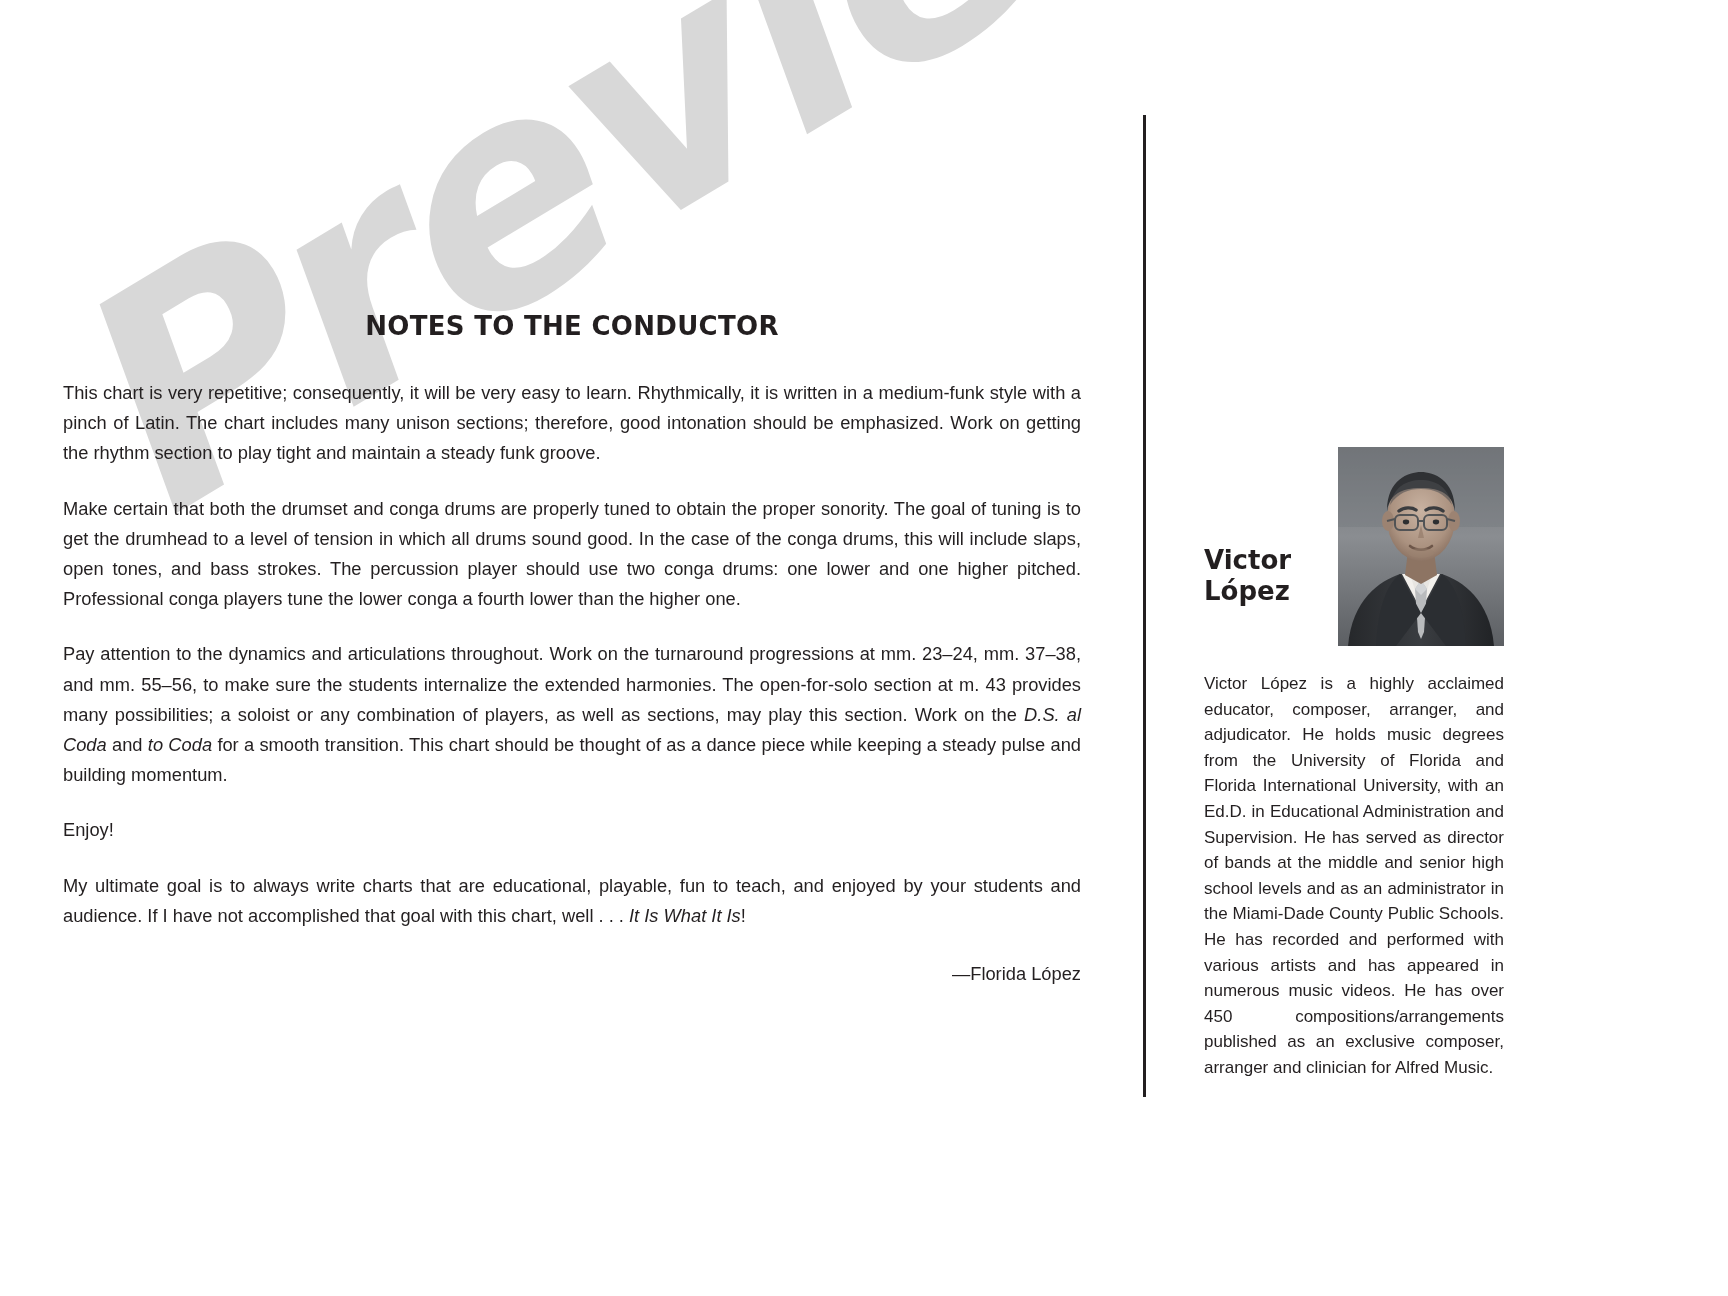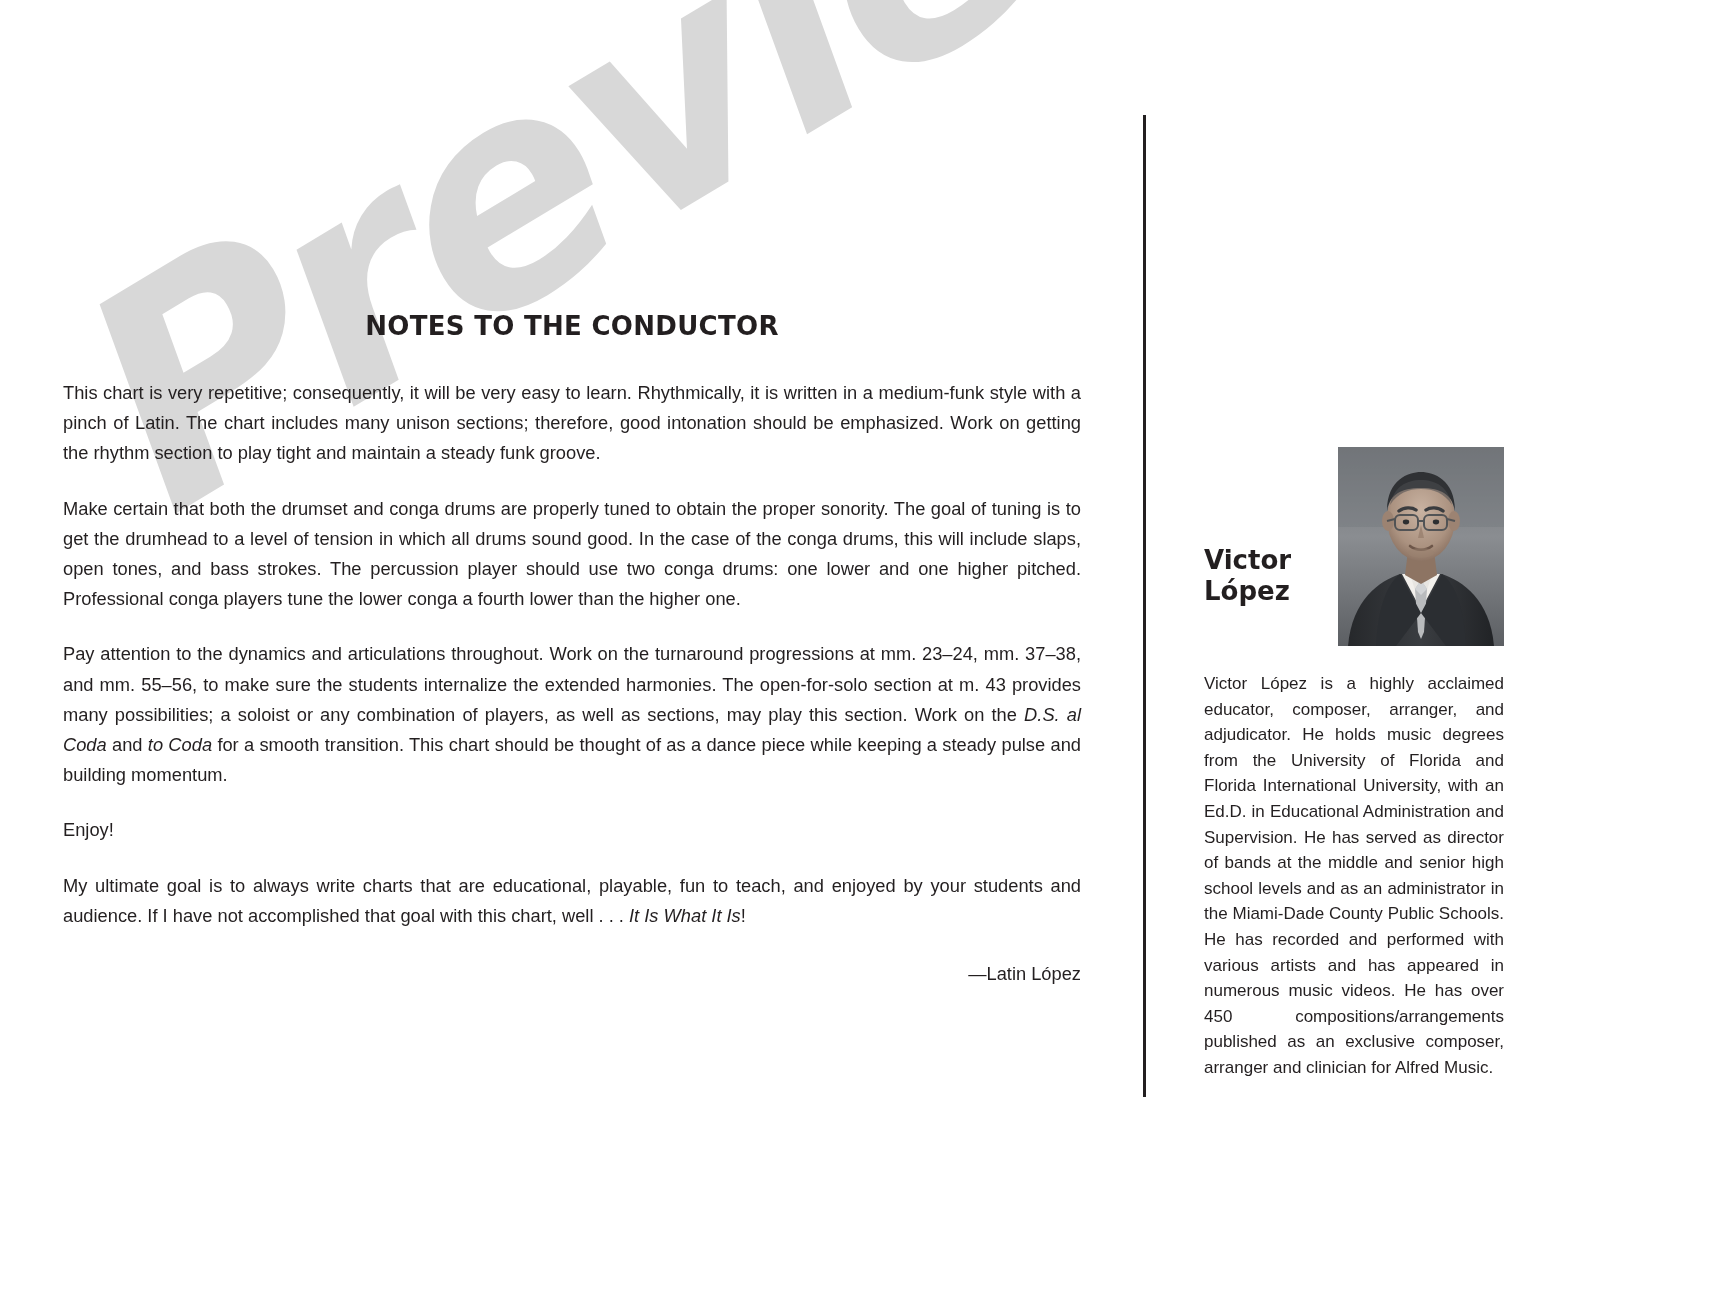--- a/index.html
+++ b/index.html
@@ -165,21 +165,21 @@
       <p class="body-para">This chart is very repetitive; consequently, it will be very easy to learn. Rhythmically, it is written in a medium-funk style with a pinch of Latin. The chart includes many unison sections; therefore, good intonation should be emphasized. Work on getting the rhythm section to play tight and maintain a steady funk groove.</p>
 
       <p class="body-para">Make certain that both the drumset and conga drums are properly tuned to obtain the proper sonority. The goal of tuning is to get the drumhead to a level of tension in which all drums sound good. In the case of the conga drums, this will include slaps, open tones, and bass strokes. The percussion player should use two conga drums: one lower and one higher pitched. Professional conga players tune the lower conga a fourth lower than the higher one.</p>
 
       <p class="body-para"><span>Pay attention to the dynamics and articulations throughout. Work on the turnaround progressions at mm. 23–24, mm. 37–38, and mm. 55–56, to make sure the students internalize the extended harmonies. The open-for-solo section at m. 43 provides many possibilities; a soloist or any combination of players, as well as sections, may play this section. Work on the </span><em>D.S. al Coda</em><span> and </span><em>to Coda</em><span> for a smooth transition. This chart should be thought of as a dance piece while keeping a steady pulse and building momentum.</span></p>
 
       <p class="body-para">Enjoy!</p>
 
       <p class="body-para"><span>My ultimate goal is to always write charts that are educational, playable, fun to teach, and enjoyed by your students and audience. If I have not accomplished that goal with this chart, well . . . </span><em>It Is What It Is</em><span>!</span></p>
 
-      <p id="signature">—Latin López</p>
+      <p id="signature">—Florida López</p>
     </div>
 
     <div id="right-col">
 
       <div id="bio-head">
         <div id="bio-name">Victor
 López</div>
 
         <div id="portrait">
           <svg width="166" height="199" viewBox="0 0 166 199" xmlns="http://www.w3.org/2000/svg">

